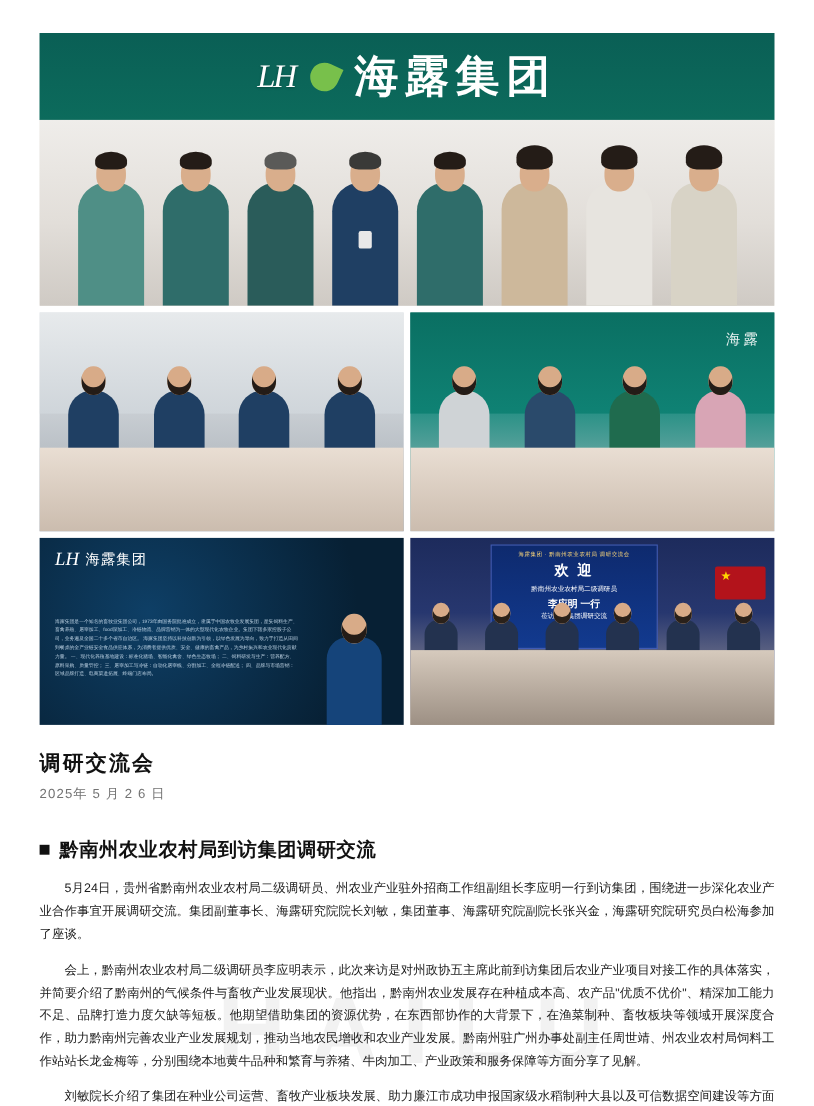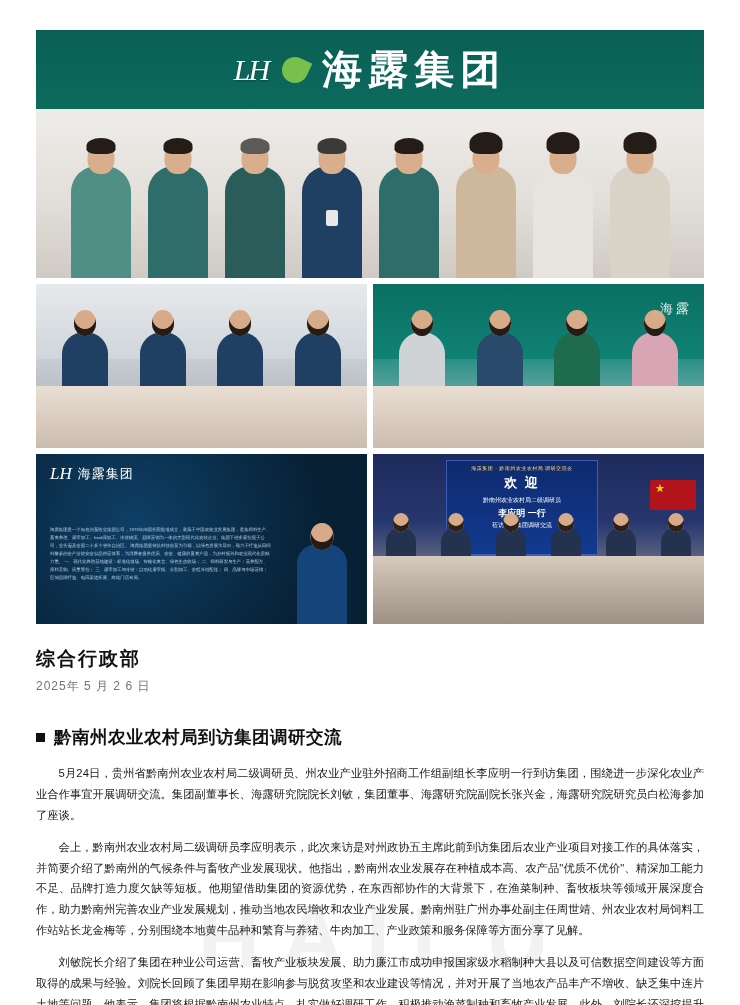--- a/index.html
+++ b/index.html
@@ -143,21 +143,21 @@
     position: absolute;
     bottom: 52px;
     left: 50%;
     transform: translateX(-50%);
     width: 12px; height: 16px;
     background: #e8e8e8;
     border-radius: 2px;
   }
 
   
-  .row2 { height: 164px; }
+  .row2 { height: 199px; }
   .row2 .photo { flex: 1; }
   .meeting {
     background: linear-gradient(180deg,#dfe3e6 0%, #c9ced3 45%, #9aa3ab 100%);
     position: relative;
   }
   .meeting .backwall {
     position: absolute; top: 0; left: 0; right: 0; height: 46%;
     background: linear-gradient(180deg,#e7eaec 0%, #cfd5da 100%);
   }
   .meeting .table {
@@ -473,21 +473,21 @@
           <div class="d"></div>
           <div class="d"></div>
         </div>
         <div class="table"></div>
       </div>
     </div>
   </div>
 
   <div class="masthead">
     <div class="left">
-      <div class="dept">综合行政部</div>
+      <div class="dept">调研交流会</div>
       <div class="date">2025年 5 月 2 6 日</div>
     </div>
   </div>
 
   <div class="headline">
     <span class="bullet"></span>
     <span class="h-text">黔南州农业农村局到访集团调研交流</span>
   </div>
 
   <div class="article">

